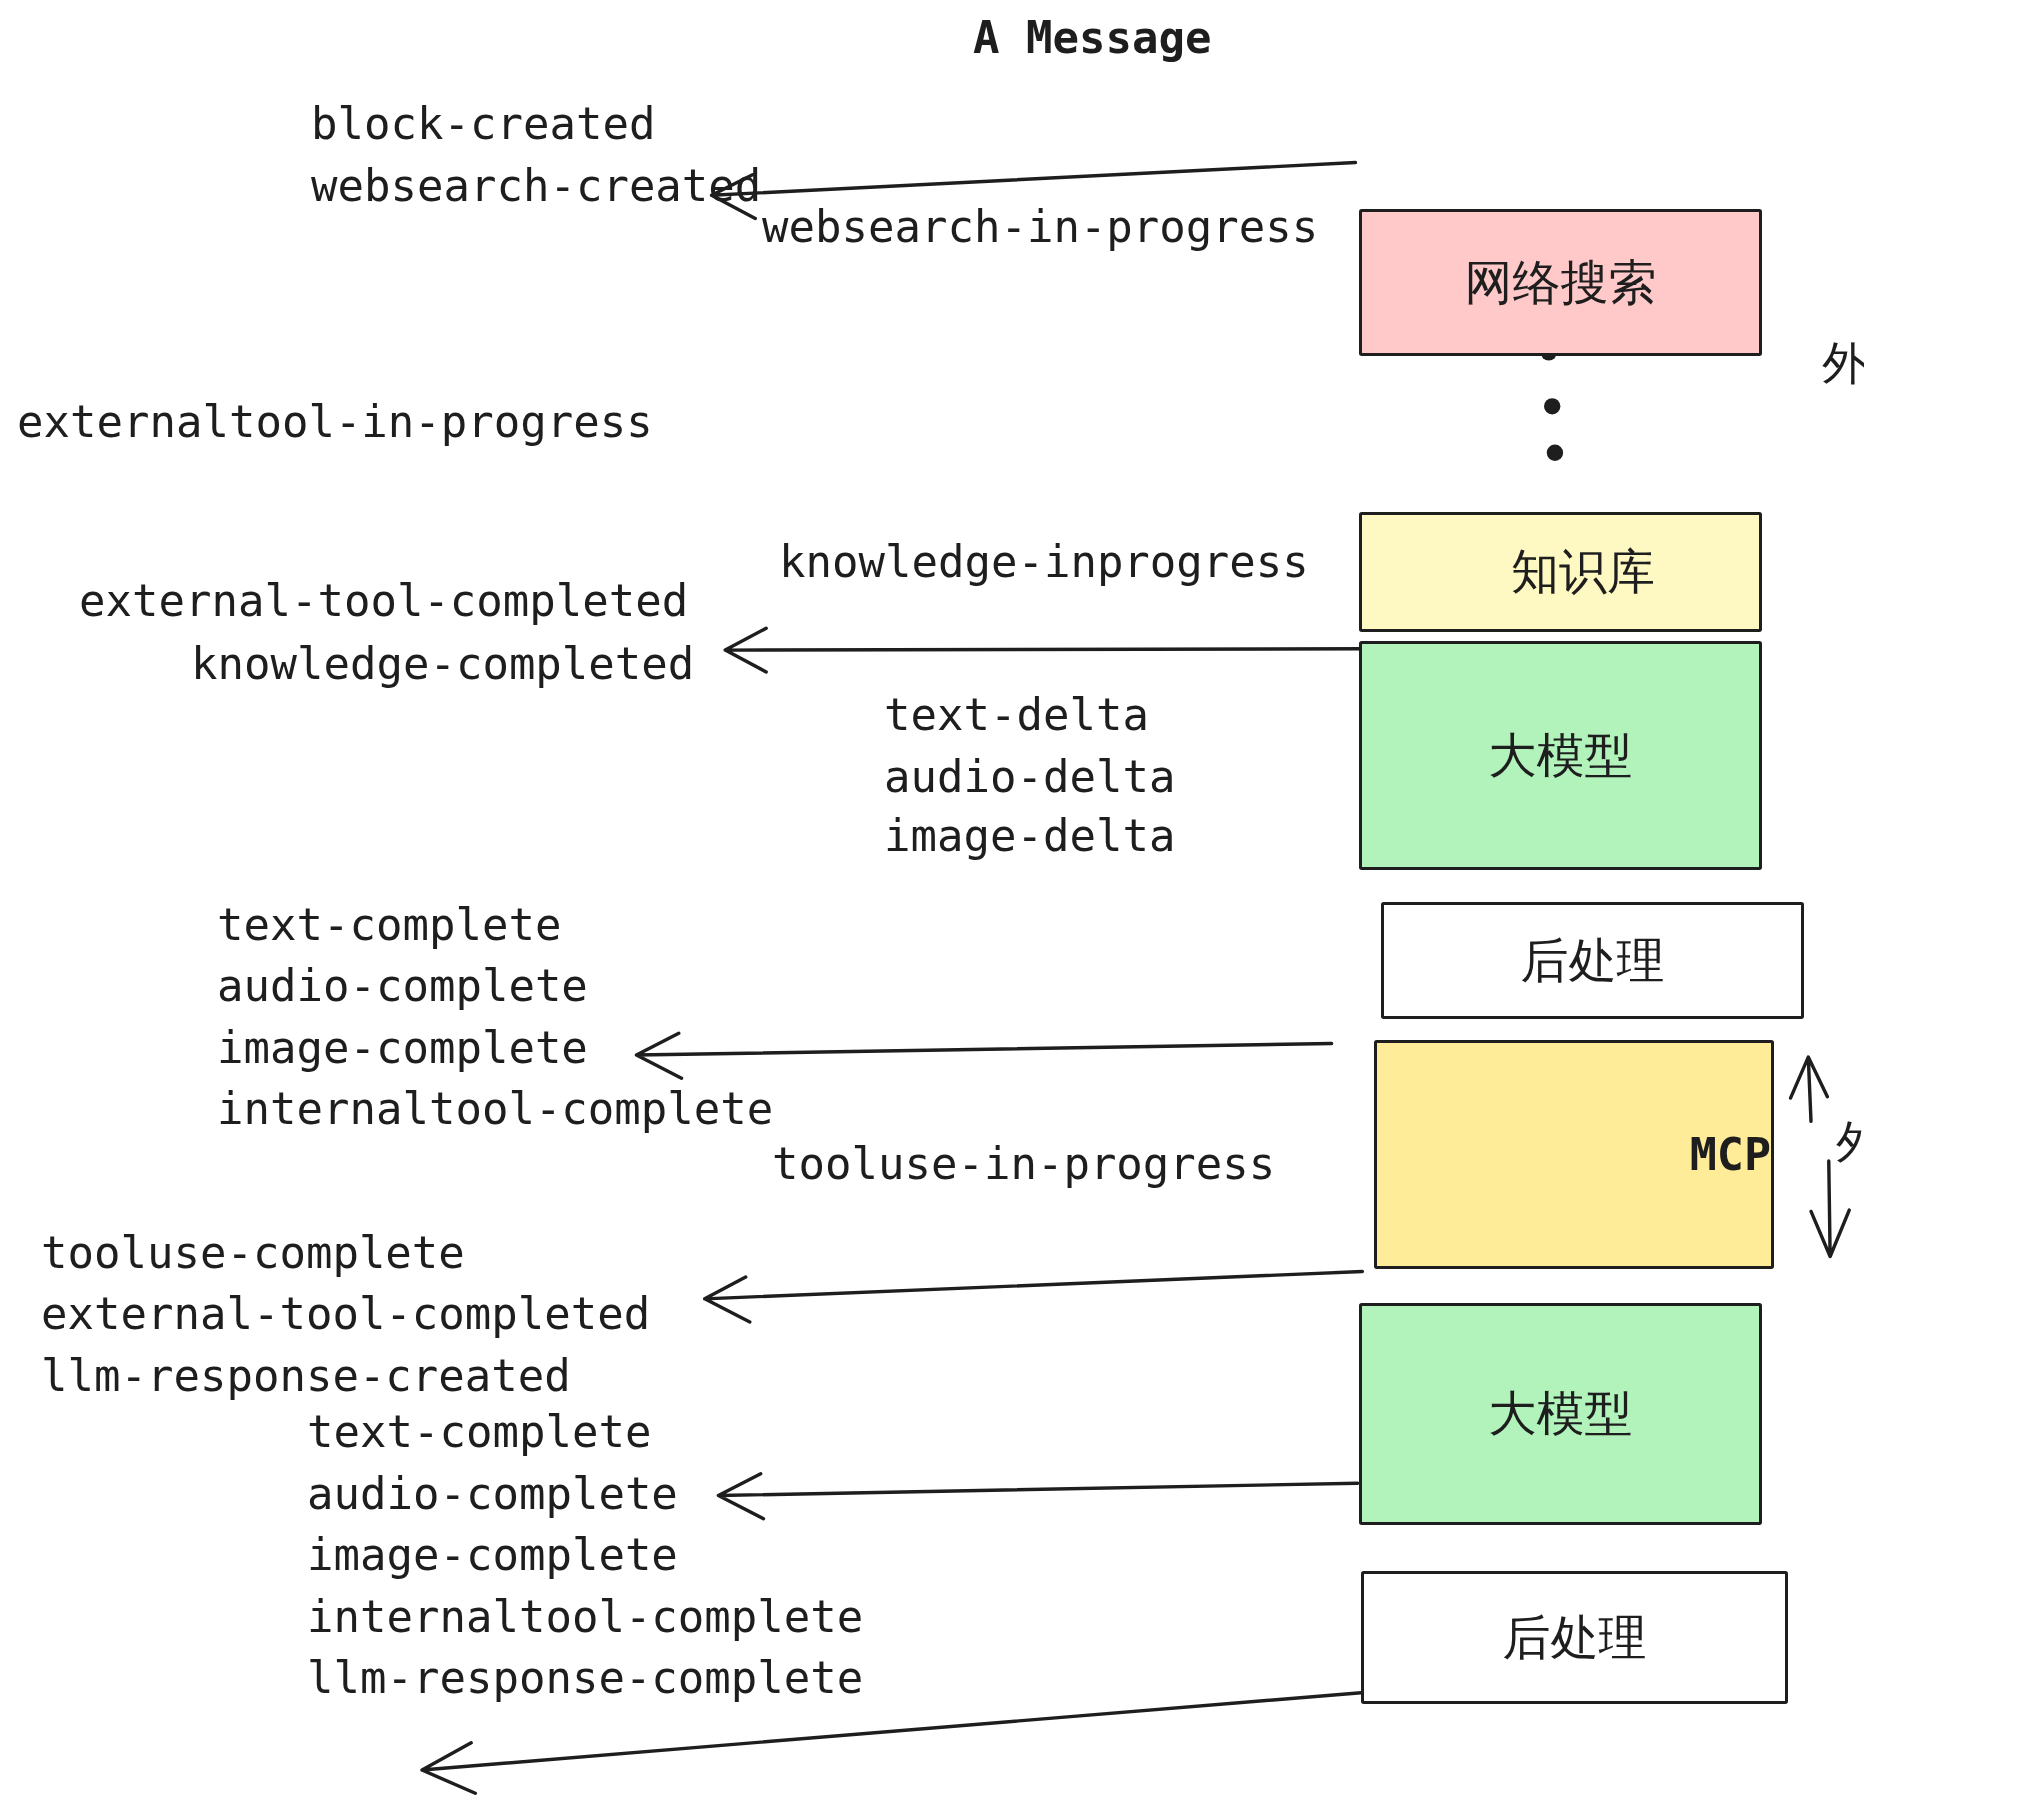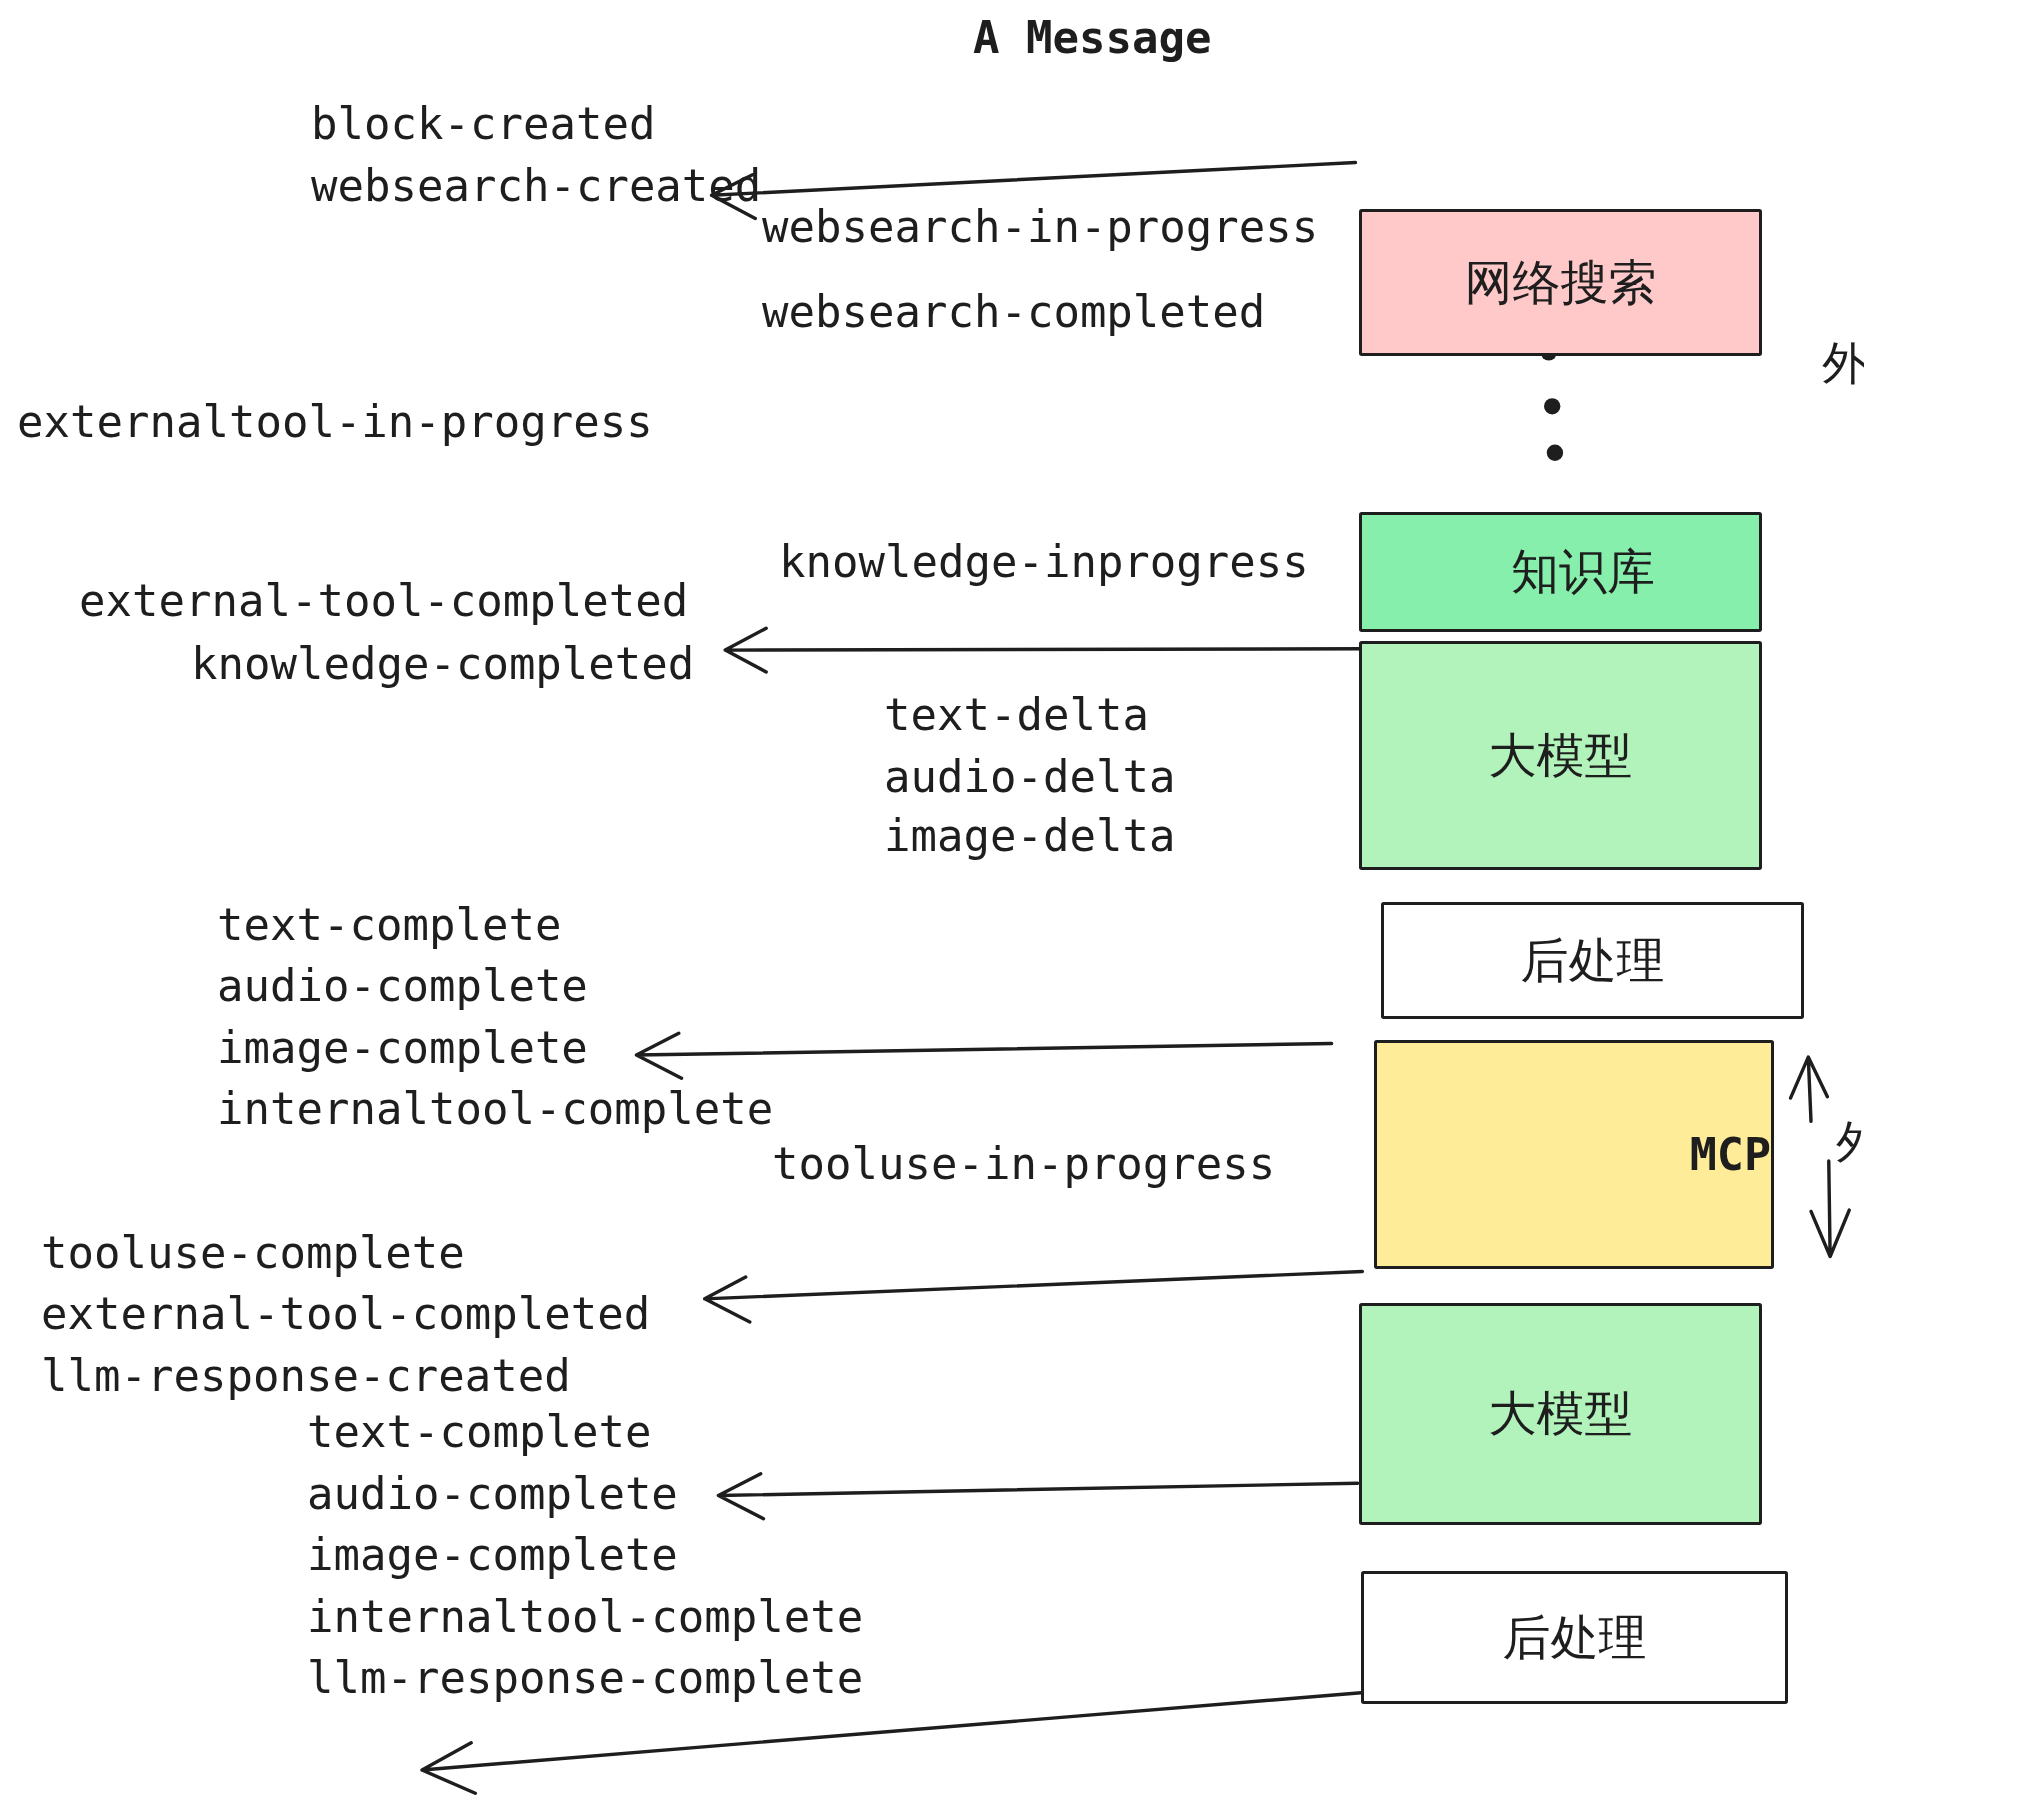--- a/index.html
+++ b/index.html
@@ -74,21 +74,20 @@
       <circle cx="2273" cy="595" r="12"></circle>
       <circle cx="2277" cy="663" r="12"></circle>
     </g>
   </svg>
 
   <div class="title">A Message</div>
 
   <div class="evt" id="evt-websearch-created">websearch-created</div>
   <div class="evt" id="evt-block-created">block-created</div>
   <div class="evt" id="evt-websearch-in-progress">websearch-in-progress</div>
-  <div class="evt" id="evt-websearch-completed">websearch-completed</div>
   <div class="evt" id="evt-externaltool-in-progress">externaltool-in-progress</div>
   <div class="evt" id="evt-knowledge-inprogress">knowledge-inprogress</div>
   <div class="evt" id="evt-external-tool-completed">external-tool-completed</div>
   <div class="evt" id="evt-knowledge-completed">knowledge-completed</div>
   <div class="evt" id="evt-text-delta-1">text-delta</div>
   <div class="evt" id="evt-audio-delta-1">audio-delta</div>
   <div class="evt" id="evt-image-delta-1">image-delta</div>
   <div class="evt" id="evt-text-complete-1">text-complete</div>
   <div class="evt" id="evt-audio-complete-1">audio-complete</div>
   <div class="evt" id="evt-image-complete-1">image-complete</div>
@@ -99,21 +98,21 @@
   <div class="evt" id="evt-llm-response-created">llm-response-created</div>
   <div class="evt" id="evt-text-complete-2">text-complete</div>
   <div class="evt" id="evt-audio-complete-2">audio-complete</div>
   <div class="evt" id="evt-image-complete-2">image-complete</div>
   <div class="evt" id="evt-internaltool-complete-2">internaltool-complete</div>
   <div class="evt" id="evt-llm-response-complete">llm-response-complete</div>
 
   <div class="box" id="box-websearch" style="background: rgb(255, 201, 201); margin-top: 38px;">
     <span class="zh">网络搜索</span>
   </div>
-  <div class="box" id="box-knowledge" style="background: #86efac; padding-left: 45px;">
+  <div class="box" id="box-knowledge" style="background: #fef9c3; padding-left: 45px;">
     <span class="zh">知识库</span>
   </div>
   <div class="box" id="box-llm-1" style="background: rgb(178, 242, 187);">
     <span class="zh">大模型</span>
   </div>
   <div class="box" id="box-post-1" style="background: rgb(255, 255, 255);">
     <span class="zh">后处理</span>
   </div>
   <div class="box" id="box-mcp" style="background: rgb(255, 236, 153);">
     <span class="mono">MCP</span>

